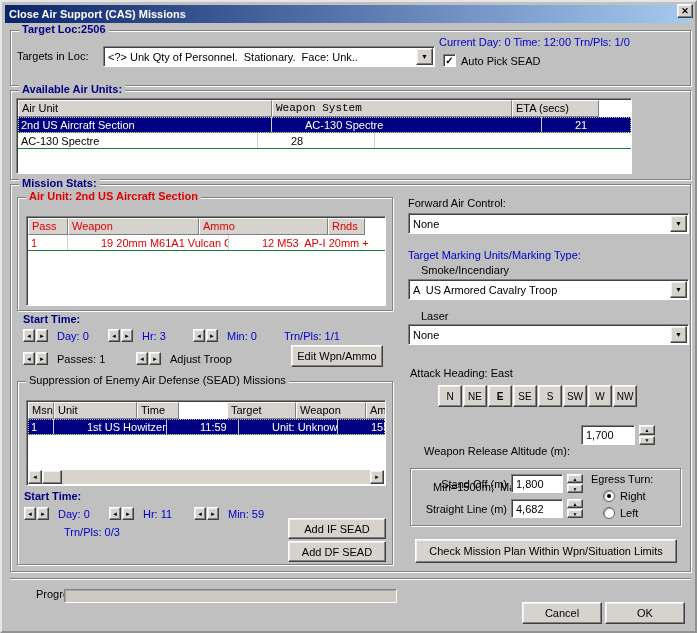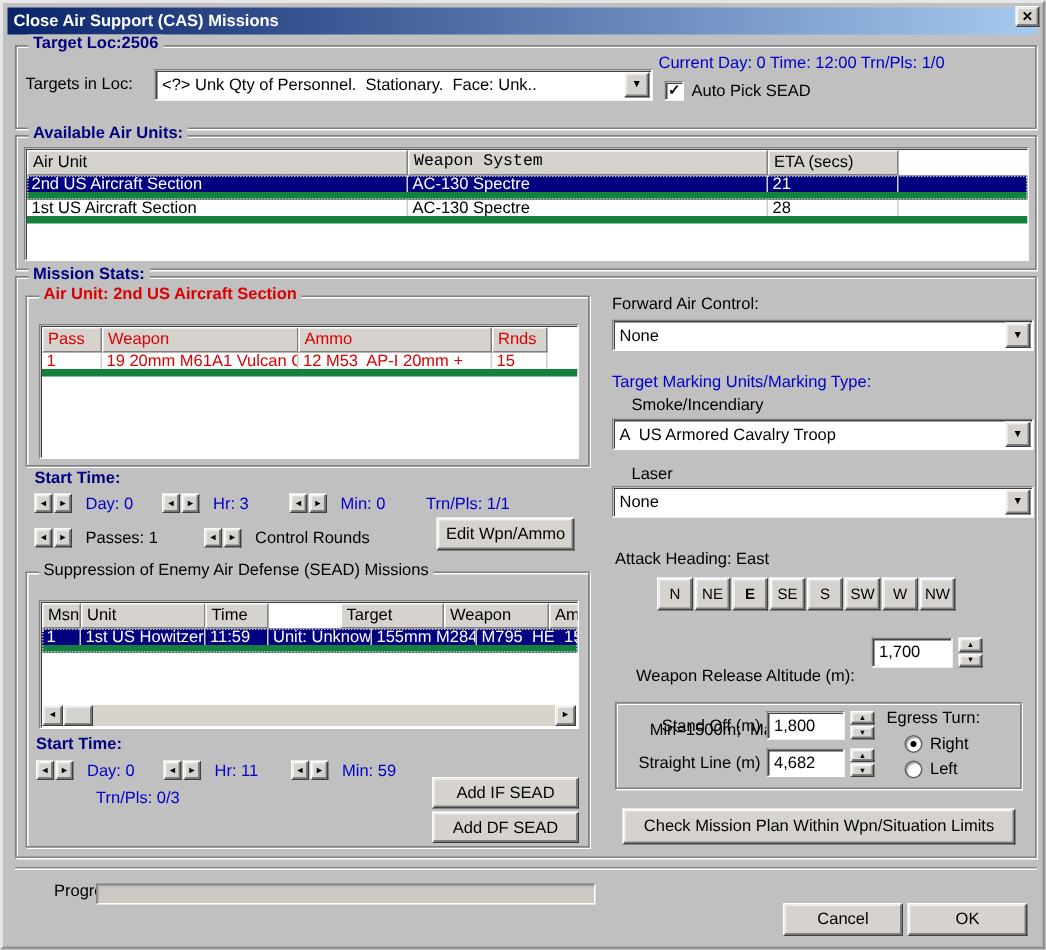--- a/index.html
+++ b/index.html
@@ -43,22 +43,22 @@
               border-color:#808080 #ffffff #ffffff #808080; box-shadow: inset 1px 1px 0 #404040;
               font-size:10px; font-weight:bold; line-height:11px; text-align:center; }
 
   
   .tbl { position:absolute; background:#fff; border:1px solid;
          border-color:#808080 #ffffff #ffffff #808080; box-shadow: inset 1px 1px 0 #404040;
          overflow:hidden; }
   .thead { display:flex; height:17px; margin:1px 0 0 1px; }
   .th { background:#d6d3ce; border:1px solid; border-color:#ffffff #808080 #808080 #ffffff;
         padding:1px 3px; white-space:pre; overflow:hidden; flex:none; }
-  .trow { display:flex; height:16px; margin-left:1px; border-bottom:5px solid #15803d;
-          align-items:flex-start; }
+  .trow { display:flex; height:16px; margin-left:1px; border-bottom:1px solid #15803d;
+          align-items:flex-start;gap:30px; }
   .td { padding:0 3px; white-space:pre; overflow:hidden; flex:none; height:100%;
         display:flex; align-items:center; border-right:1px solid #d0d0d0; }
   .trow.selected { background:#000080; color:#fff; outline:1px dotted #c0c0c0; outline-offset:-1px; }
   .redtext .th, .redtext .td { color:#dd0000; }
 
   .hscroll { position:absolute; left:1px; right:1px; bottom:1px; height:14px;
              background:#d8d4cc; display:flex; }
   .sbtn { width:14px; height:14px; font-size:6px; display:flex; align-items:center;
           justify-content:center; flex:none; }
   .sthumb { width:20px; height:14px; flex:none; }
@@ -115,33 +115,32 @@
     </div>
     <span class="label blue" style="left:428px; top:5px;">Current Day: 0 Time: 12:00 Trn/Pls: 1/0</span>
     <div class="checkbox-row" style="left:432px; top:23px;">
       <span class="checkbox"><span>✓</span></span>
       <span>Auto Pick SEAD</span>
     </div>
   </div>
 
   <div class="group" style="left:8px; top:88px; width:681px; height:90px;">
     <span class="glabel navy">Available Air Units:</span>
-    <div class="tbl" style="left:5px; top:7px; width:670px; height:76px;">
+    <div class="tbl" style="left:5px; top:7px; width:616px; height:76px;">
       <div class="thead">
         <span class="th" style="width:254px;">Air Unit</span>
         <span class="th" style="width:240px;font-family:Liberation Mono, monospace;">Weapon System</span>
         <span class="th" style="width:87px;">ETA (secs)</span>
       </div>
       <div class="trow selected">
         <span class="td" style="width:254px;">2nd US Aircraft Section</span>
         <span class="td" style="width:240px;">AC-130 Spectre</span>
         <span class="td" style="width:87px;">21</span>
       </div>
       <div class="trow">
-        <span class="td" style="width:254px;">1st US Aircraft Section</span>
         <span class="td" style="width:240px;">AC-130 Spectre</span>
         <span class="td" style="width:87px;">28</span>
       </div>
     </div>
   </div>
 
   <div class="group" style="left:8px; top:182px; width:681px; height:388px;">
     <span class="glabel navy">Mission Stats:</span>
 
     <div class="group" style="left:6px; top:12px; width:376px; height:114px;">
@@ -169,21 +168,21 @@
       <span class="spinpair"><span class="spin raised">◄</span><span class="spin raised">►</span></span>
       <span class="blue" style="min-width:42px;">Hr: 3</span>
       <span class="spinpair"><span class="spin raised">◄</span><span class="spin raised">►</span></span>
       <span class="blue" style="min-width:48px;">Min: 0</span>
       <span class="blue">Trn/Pls: 1/1</span>
     </div>
     <div class="strow" style="left:12px; top:166px; gap:9px;">
       <span class="spinpair"><span class="spin raised">◄</span><span class="spin raised">►</span></span>
       <span style="min-width:70px;">Passes: 1</span>
       <span class="spinpair"><span class="spin raised">◄</span><span class="spin raised">►</span></span>
-      <span>Control Rounds</span>
+      <span>Adjust Troop</span>
     </div>
     <div class="btn raised" style="left:280px; top:160px; width:92px; height:22px;">
       <span>Edit Wpn/Ammo</span>
     </div>
 
     <div class="group" style="left:6px; top:196px; width:376px; height:184px;">
       <span class="glabel">Suppression of Enemy Air Defense (SEAD) Missions</span>
       <div class="tbl" style="left:8px; top:18px; width:360px; height:86px;">
         <div class="thead">
           <span class="th" style="width:26px;">Msn</span>

